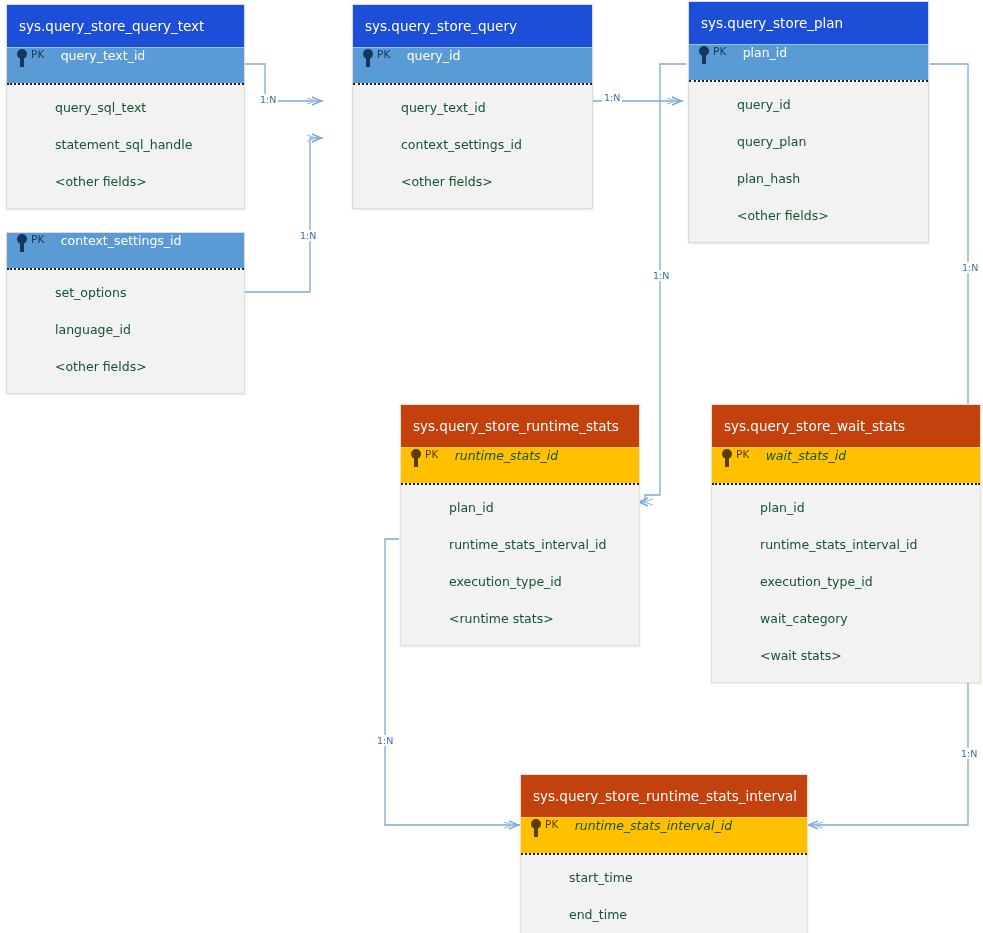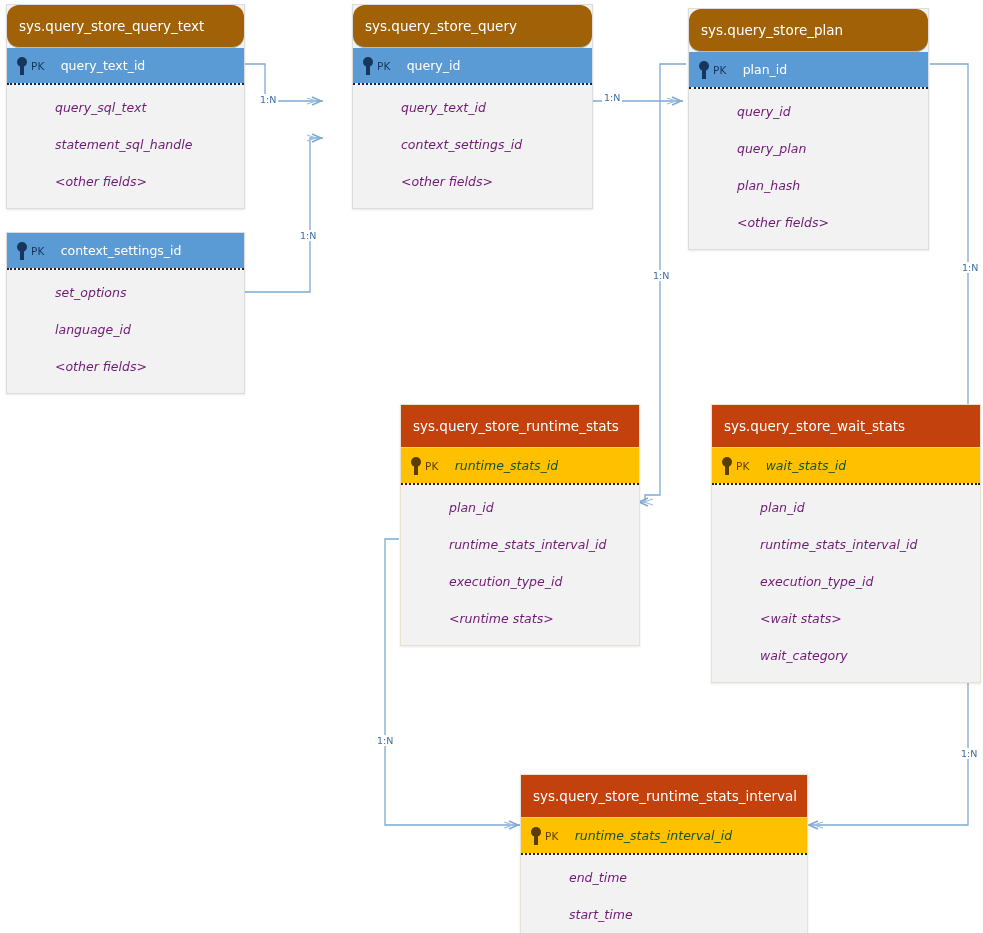--- a/index.html
+++ b/index.html
@@ -4,32 +4,32 @@
 <style>
   html,body{margin:0;padding:0;background:#ffffff;}
   body{font-family:"DejaVu Sans","Liberation Sans",sans-serif;}
   #canvas{position:relative;width:983px;height:933px;overflow:hidden;background:#fff;}
 
   
   .table{position:absolute;box-sizing:border-box;background:#f2f2f2;
          border:1px solid #dcdcdc;box-shadow:0 1px 2px rgba(0,0,0,.10);}
   .table .hdr{height:42px;line-height:42px;padding:0 12px;color:#ffffff;
               font-size:13.5px;white-space:nowrap;overflow:hidden;}
-  .table .pkrow{height:35px;display:flex;align-items:center;padding:0 8px 0 10px;
+  .table .pkrow{height:35px;display:flex;padding:0 8px 0 10px;
                 position:relative;}
   .table .pkrow .pk-label{font-size:10.5px;color:#1f3864;margin-left:2px;
                           letter-spacing:.2px;}
   .table .pkrow .fieldname{font-size:12.5px;margin-left:16px;white-space:nowrap;}
   .table .body{padding:4px 0 8px 0;}
   .table .field{height:37px;line-height:37px;padding-left:48px;font-size:12.5px;
-                color:#701a75;white-space:nowrap;font-style:italic;}
+                color:#14532d;white-space:nowrap;}
   .dashed{height:0;border-top:2px dotted #222;margin:0;}
 
   
-  .t-blue .hdr{background:#a16207;border-bottom:1px solid #9cc3e5;border-radius:12px;}
+  .t-blue .hdr{background:#1d4ed8;border-bottom:1px solid #9cc3e5;}
   .t-blue .pkrow{background:#5b9bd5;}
   .t-blue .pkrow .fieldname{color:#ffffff;}
   .t-blue .pkrow .pk-label{color:#17365d;}
   .t-blue{border-color:#dcdcdc;}
 
   
   .t-orange .hdr{background:#c2410c;border-bottom:1px solid #ffd24d;}
   .t-orange .pkrow{background:#ffc000;}
   .t-orange .pkrow .fieldname{color:#14532d;font-style:italic;}
   .t-orange .pkrow .pk-label{color:#5a3d00;}
@@ -142,21 +142,21 @@
       <span class="fieldname">query_id</span>
     </div>
     <div class="dashed"></div>
     <div class="body">
       <div class="field">query_text_id</div>
       <div class="field">context_settings_id</div>
       <div class="field">&lt;other fields&gt;</div>
     </div>
   </div>
 
-  <div class="table t-blue" style="left:688px;top:8px;width:241px;">
+  <div class="table t-blue" style="left:688px;top:1px;width:241px;">
     <div class="hdr">sys.query_store_plan</div>
     <div class="pkrow">
       <span class="keyicon">
         <span class="kcirc"></span>
           <span class="kstem"></span>
       </span>
       <span class="pk-label">PK</span>
       <span class="fieldname">plan_id</span>
     </div>
     <div class="dashed"></div>
@@ -212,35 +212,35 @@
           <span class="kstem"></span>
       </span>
       <span class="pk-label">PK</span>
       <span class="fieldname">wait_stats_id</span>
     </div>
     <div class="dashed"></div>
     <div class="body">
       <div class="field">plan_id</div>
       <div class="field">runtime_stats_interval_id</div>
       <div class="field">execution_type_id</div>
+      <div class="field">wait_category</div>
       <div class="field">&lt;wait stats&gt;</div>
-      <div class="field">wait_category</div>
     </div>
   </div>
 
   <div class="table t-orange" style="left:520px;top:774px;width:288px;">
     <div class="hdr">sys.query_store_runtime_stats_interval</div>
     <div class="pkrow">
       <span class="keyicon">
         <span class="kcirc"></span>
           <span class="kstem"></span>
       </span>
       <span class="pk-label">PK</span>
       <span class="fieldname">runtime_stats_interval_id</span>
     </div>
     <div class="dashed"></div>
     <div class="body">
+      <div class="field">start_time</div>
       <div class="field">end_time</div>
-      <div class="field">start_time</div>
     </div>
   </div>
 
 </div>
 
 </body></html>

